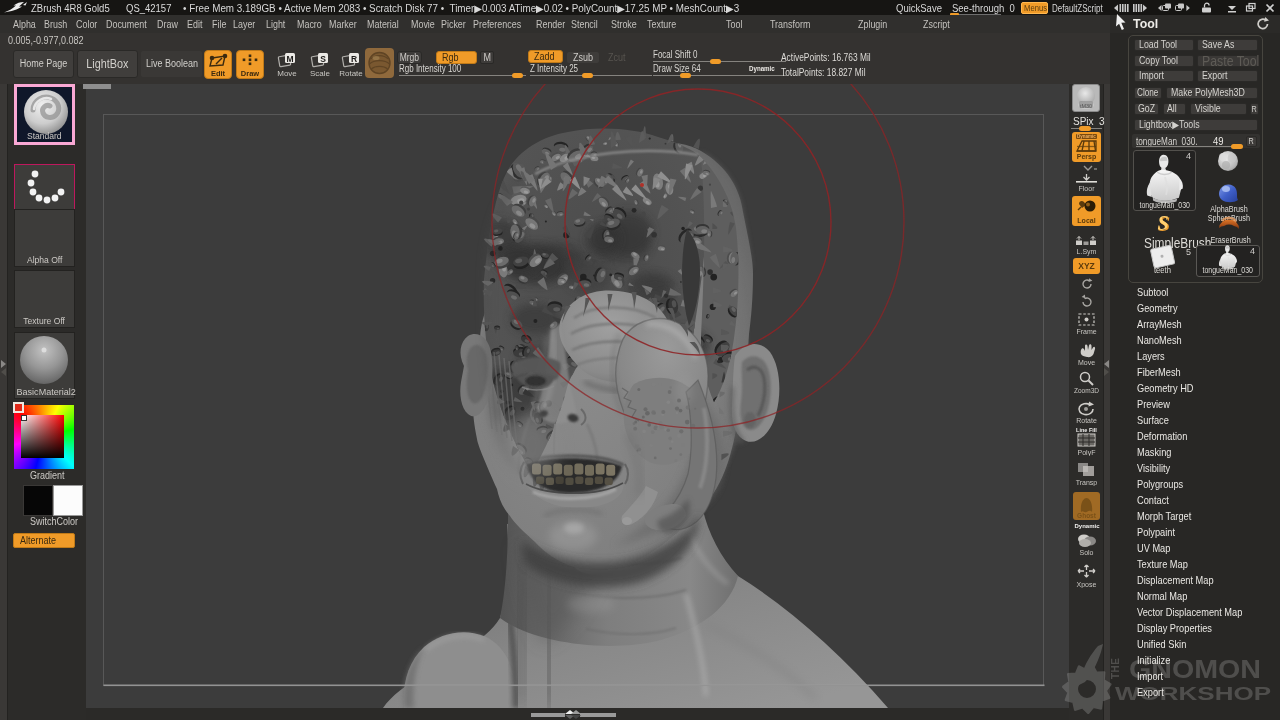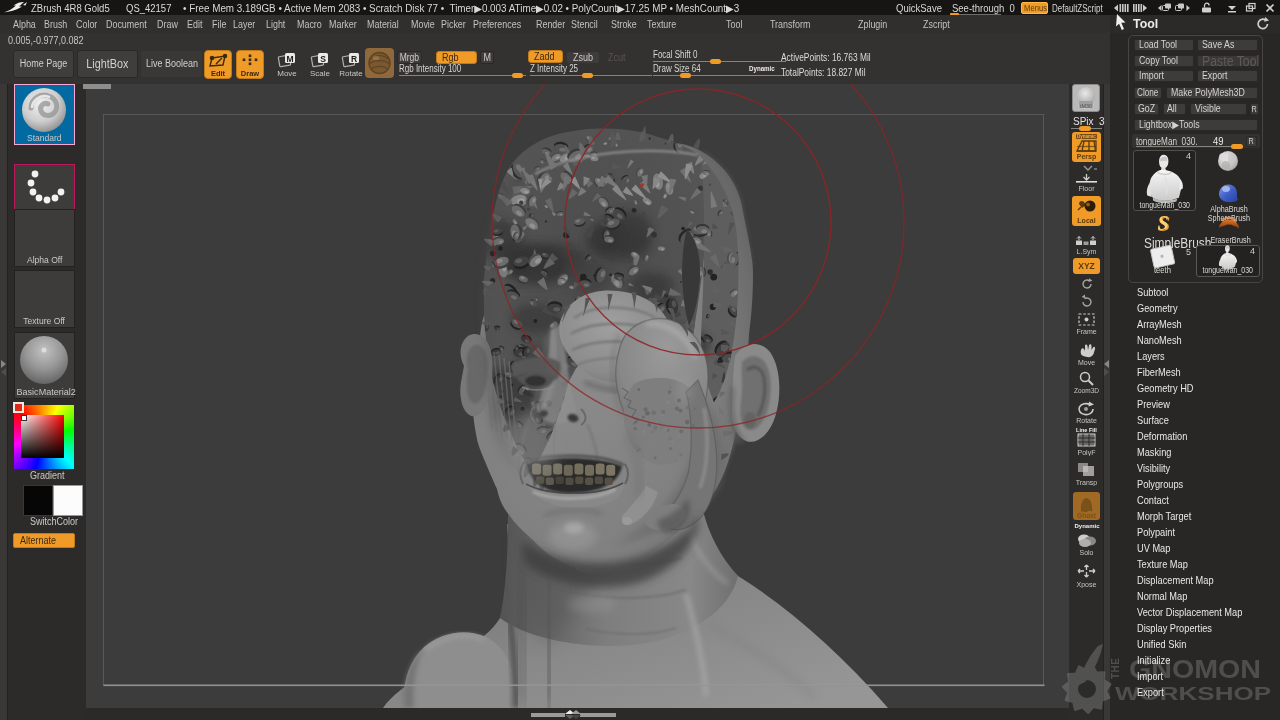--- a/index.html
+++ b/index.html
@@ -165,21 +165,21 @@
 <div style="position:absolute;left:781px;top:51px;font-size:10.5px;color:#dedcd8;white-space:nowrap;transform:scaleX(0.8);transform-origin:0 0;">ActivePoints: 16.763 Mil</div>
 <div style="position:absolute;left:781px;top:65.5px;font-size:10.5px;color:#dedcd8;white-space:nowrap;transform:scaleX(0.8);transform-origin:0 0;">TotalPoints: 18.827 Mil</div>
 <div class="abs" style="left:0;top:84px;width:86px;height:636px;background:#2c2b29;"></div>
 <div class="abs" style="left:0;top:84px;width:7px;height:636px;background:#3a3836;border-right:1px solid #232220;"></div>
 <svg class="abs" style="left:0px;top:352px" width="8" height="30" viewBox="0 0 8 30">
     <g>
       <path d="M1 8 L6 12 L1 16 Z" fill="#8a8886"></path>
       <path d="M6 16 L1 20 L6 24 Z" fill="#504e4a"></path>
     </g>
   </svg>
-<div class="abs" style="left:14px;top:84px;width:61px;height:61px;background:#0369a1;border:1px solid #f9a8d4;box-sizing:border-box;">
+<div class="abs" style="left:14px;top:84px;width:61px;height:61px;background:#0f172a;border:3px solid #f9a8d4;box-sizing:border-box;">
     <svg style="position:absolute;left:2px;top:1px" width="55" height="48" viewBox="0 0 55 48">
 <defs>
         <radialGradient id="stdg" cx="0.42" cy="0.35" r="0.75">
           <stop offset="0" stop-color="#f0f0f0"></stop>
           <stop offset="0.55" stop-color="#cdcdcd"></stop>
           <stop offset="0.85" stop-color="#999"></stop>
           <stop offset="1" stop-color="#777"></stop>
         </radialGradient>
       </defs>
 <circle cx="27" cy="24" r="22" fill="url(#stdg)"></circle>

